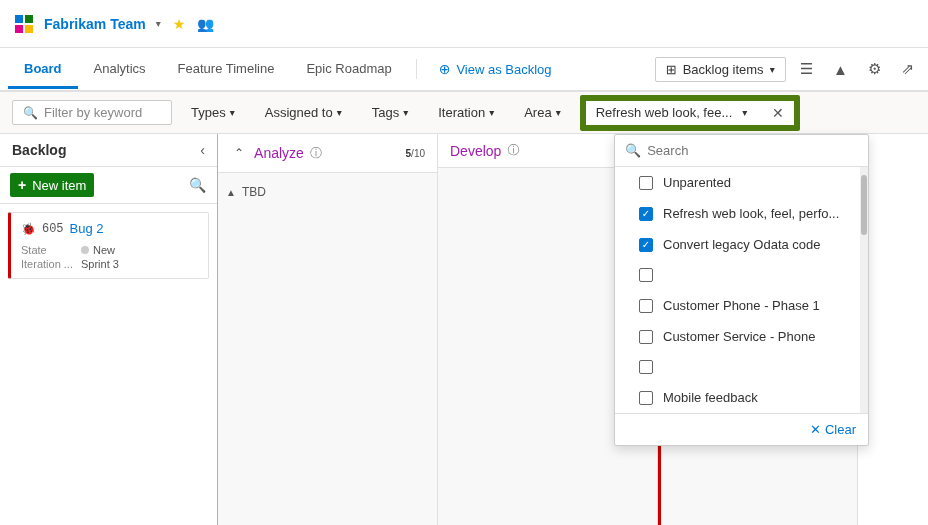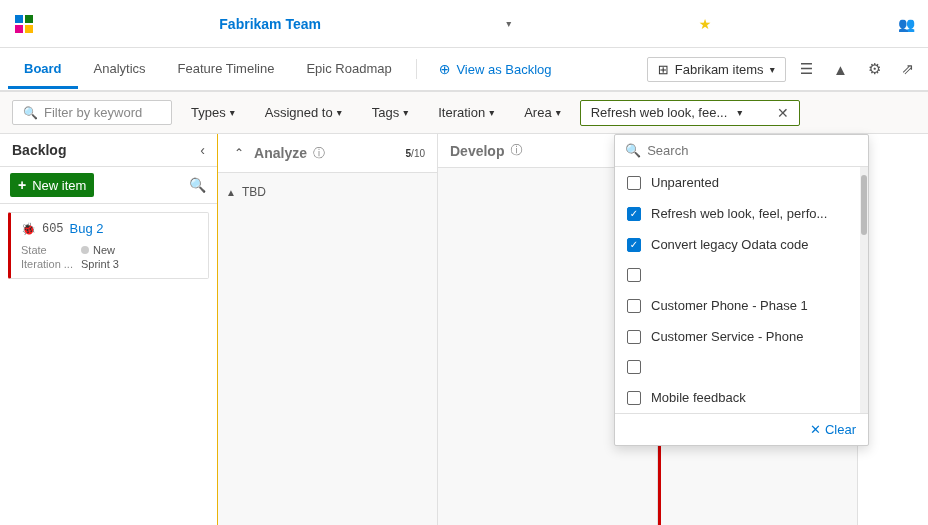--- a/index.html
+++ b/index.html
@@ -1,19 +1,19 @@
 <!DOCTYPE html>
 <html><head>
   <meta charset="utf-8">
   <style>
     * { box-sizing: border-box; margin: 0; padding: 0; }
     body { font-family: 'Segoe UI', sans-serif; font-size: 13px; color: #333; background: #fff; overflow: hidden; width: 928px; height: 525px; }
 
     
-    .app-bar { display: flex; align-items: center; height: 48px; padding: 0 12px; border-bottom: 1px solid #e0e0e0; gap: 8px; justify-content: space-between; }
+    .app-bar { display: flex; align-items: center; height: 48px; padding: 0 12px; border-bottom: 1px solid #e0e0e0; gap: 8px; }
     .app-icon { width: 24px; height: 24px; display: flex; align-items: center; justify-content: center; }
     .app-icon svg { width: 20px; height: 20px; }
     .team-name { font-size: 14px; font-weight: 600; color: #0078d4; cursor: pointer; }
     .team-chevron { color: #666; font-size: 10px; margin-left: 2px; cursor: pointer; }
     .star-icon { color: #f2c811; font-size: 14px; margin-left: 4px; cursor: pointer; }
     .people-icon { color: #666; font-size: 14px; margin-left: 4px; cursor: pointer; }
 
     
     .nav-tabs { display: flex; align-items: center; height: 44px; padding: 0 8px; border-bottom: 2px solid #e0e0e0; gap: 0; }
     .nav-tab { padding: 10px 16px; font-size: 13px; cursor: pointer; color: #555; border-bottom: 3px solid transparent; margin-bottom: -2px; }
@@ -22,21 +22,21 @@
     .view-backlog-btn { display: flex; align-items: center; gap: 6px; padding: 6px 14px; color: #0078d4; font-size: 13px; cursor: pointer; border: none; background: none; }
     .spacer { flex: 1; }
     .toolbar-right { display: flex; align-items: center; gap: 8px; }
     .backlog-items-btn { display: flex; align-items: center; gap: 6px; padding: 4px 10px; font-size: 13px; color: #333; cursor: pointer; border: 1px solid #ccc; border-radius: 2px; background: #fff; }
     .toolbar-icon-btn { padding: 4px 6px; cursor: pointer; color: #555; font-size: 15px; border: none; background: none; }
 
     
     .filter-bar { display: flex; align-items: center; height: 42px; padding: 0 12px; border-bottom: 1px solid #e0e0e0; gap: 8px; background: #faf9f8; }
     .filter-keyword { display: flex; align-items: center; gap: 6px; padding: 4px 10px; border: 1px solid #ccc; border-radius: 2px; background: #fff; min-width: 160px; color: #888; font-size: 13px; cursor: pointer; }
     .filter-dropdown { display: flex; align-items: center; gap: 4px; padding: 4px 10px; border: 1px solid transparent; border-radius: 2px; cursor: pointer; font-size: 13px; color: #333; }
-    .active-filter { display: flex; align-items: center; gap: 6px; padding: 4px 10px; border: 1px solid #4d7c0f; border-radius: 2px; background: #fff; font-size: 13px; color: #333; cursor: pointer; flex: 1; max-width: 220px; }
+    .active-filter { display: flex; align-items: center; gap: 6px; padding: 4px 10px; border: 6px solid #4d7c0f; border-radius: 2px; background: #fff; font-size: 13px; color: #333; cursor: pointer; flex: 1; max-width: 220px; }
     .filter-close { cursor: pointer; color: #555; font-size: 14px; margin-left: auto; }
 
     
     .board-container { display: flex; height: calc(525px - 48px - 44px - 42px); overflow: hidden; }
 
     
     .backlog-panel { width: 218px; min-width: 218px; border-right: 1px solid #eab308; display: flex; flex-direction: column; }
     .backlog-header { display: flex; align-items: center; padding: 8px 12px; border-bottom: 1px solid #e0e0e0; }
     .backlog-title { font-size: 14px; font-weight: 600; color: #333; flex: 1; }
     .backlog-collapse { cursor: pointer; color: #555; font-size: 14px; }
@@ -52,40 +52,40 @@
     .work-item-title { font-size: 13px; color: #0078d4; cursor: pointer; }
     .work-item-meta { display: grid; grid-template-columns: auto 1fr; gap: 2px 8px; font-size: 11px; color: #555; margin-top: 8px; }
     .meta-label { color: #888; }
     .meta-value { display: flex; align-items: center; gap: 4px; }
     .state-dot { width: 8px; height: 8px; border-radius: 50%; background: #ccc; display: inline-block; }
 
     
     .board-columns { display: flex; flex: 1; overflow-x: auto; }
     .board-column { min-width: 220px; width: 220px; border-right: 1px solid #e0e0e0; display: flex; flex-direction: column; flex-shrink: 0; }
     .column-header { display: flex; align-items: center; padding: 8px 12px; border-bottom: 1px solid #e0e0e0; gap: 6px; }
-    .column-title { font-size: 14px; font-weight: 700; color: #737373; }
+    .column-title { font-size: 14px; font-weight: 400; color: #a21caf; }
     .column-info { color: #888; font-size: 12px; cursor: pointer; }
     .column-count { font-size: 10px; color: #555; margin-left: auto; }
     .column-count .current { color: #333; font-weight: 600; }
     .column-content { flex: 1; padding: 8px; background: #f8f8f8; overflow-y: auto; }
     .swim-lane-header { display: flex; align-items: center; gap: 6px; padding: 4px 0; margin-bottom: 6px; font-size: 12px; color: #555; cursor: pointer; }
     .swim-lane-toggle { font-size: 10px; }
     .board-card { border: 1px solid #e0e0e0; border-left: 3px solid #cc0000; border-radius: 2px; padding: 8px; background: #fff; margin-bottom: 6px; }
     .board-card-header { display: flex; align-items: center; gap: 4px; margin-bottom: 4px; }
     .board-card-id { color: #555; font-size: 11px; }
     .board-card-title { font-size: 13px; color: #0078d4; cursor: pointer; }
     .board-card-meta { font-size: 11px; color: #555; display: flex; align-items: center; gap: 4px; margin-top: 4px; }
     .committed-dot { width: 8px; height: 8px; border-radius: 50%; background: #0078d4; display: inline-block; }
     .collapse-btn { padding: 4px; cursor: pointer; color: #555; font-size: 12px; display: flex; align-items: center; justify-content: center; border: none; background: none; }
     .dropdown-panel { position: absolute; top: 134px; left: 614px; width: 255px; background: #fff; border: 1px solid #ccc; box-shadow: 0 4px 12px rgba(0,0,0,0.15); z-index: 101; border-radius: 2px; }
     .dropdown-search { display: flex; align-items: center; padding: 8px 10px; border-bottom: 1px solid #e0e0e0; gap: 6px; }
     .dropdown-search-input { border: none; outline: none; font-size: 13px; flex: 1; color: #888; }
     .dropdown-search-icon { color: #888; font-size: 13px; }
     .dropdown-list { max-height: 320px; overflow-y: auto; }
-    .dropdown-item { display: flex; align-items: center; gap: 10px; padding: 8px 12px; cursor: pointer; font-size: 13px; }
+    .dropdown-item { display: flex; align-items: center; gap: 10px; padding: 8px 24px; cursor: pointer; font-size: 13px; }
     .dropdown-checkbox { width: 14px; height: 14px; border: 1px solid #666; border-radius: 2px; display: flex; align-items: center; justify-content: center; flex-shrink: 0; }
     .dropdown-checkbox.checked { background: #0078d4; border-color: #0078d4; color: #fff; font-size: 10px; }
     .dropdown-item-label { font-size: 13px; color: #333; white-space: nowrap; overflow: hidden; text-overflow: ellipsis; }
     .dropdown-footer { display: flex; align-items: center; justify-content: flex-end; padding: 8px 12px; border-top: 1px solid #e0e0e0; gap: 4px; }
     .clear-btn { display: flex; align-items: center; gap: 4px; font-size: 13px; color: #0078d4; cursor: pointer; border: none; background: none; }
   </style>
 </head>
 <body>
 
 <div class="app-bar">
@@ -110,21 +110,21 @@
   <div class="nav-tab">Epic Roadmap</div>
   <div class="nav-divider"></div>
   <button class="view-backlog-btn">
     <span style="color:#0078d4;font-size:14px;">⊕</span>
     <span>View as Backlog</span>
   </button>
   <div class="spacer"></div>
   <div class="toolbar-right">
     <button class="backlog-items-btn">
       <span style="font-size:13px;">⊞</span>
-      <span>Fabrikam items</span>
+      <span>Backlog items</span>
       <span style="font-size:10px;">▾</span>
     </button>
     <button class="toolbar-icon-btn">☰</button>
     <button class="toolbar-icon-btn">▲</button>
     <button class="toolbar-icon-btn">⚙</button>
     <button class="toolbar-icon-btn">⇗</button>
   </div>
 </div>
 
 <div class="filter-bar">

